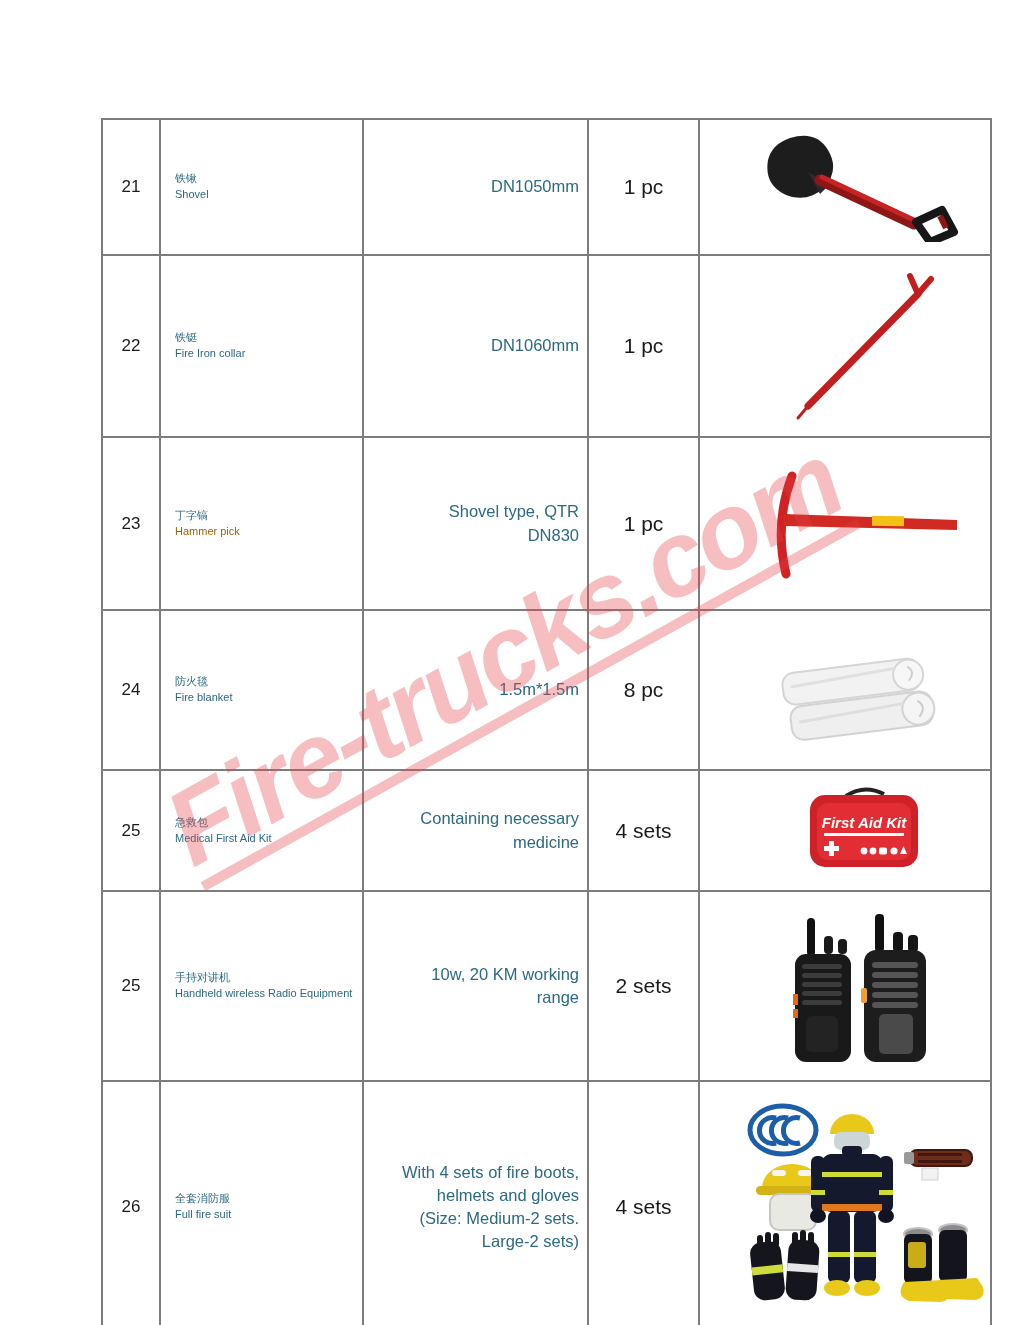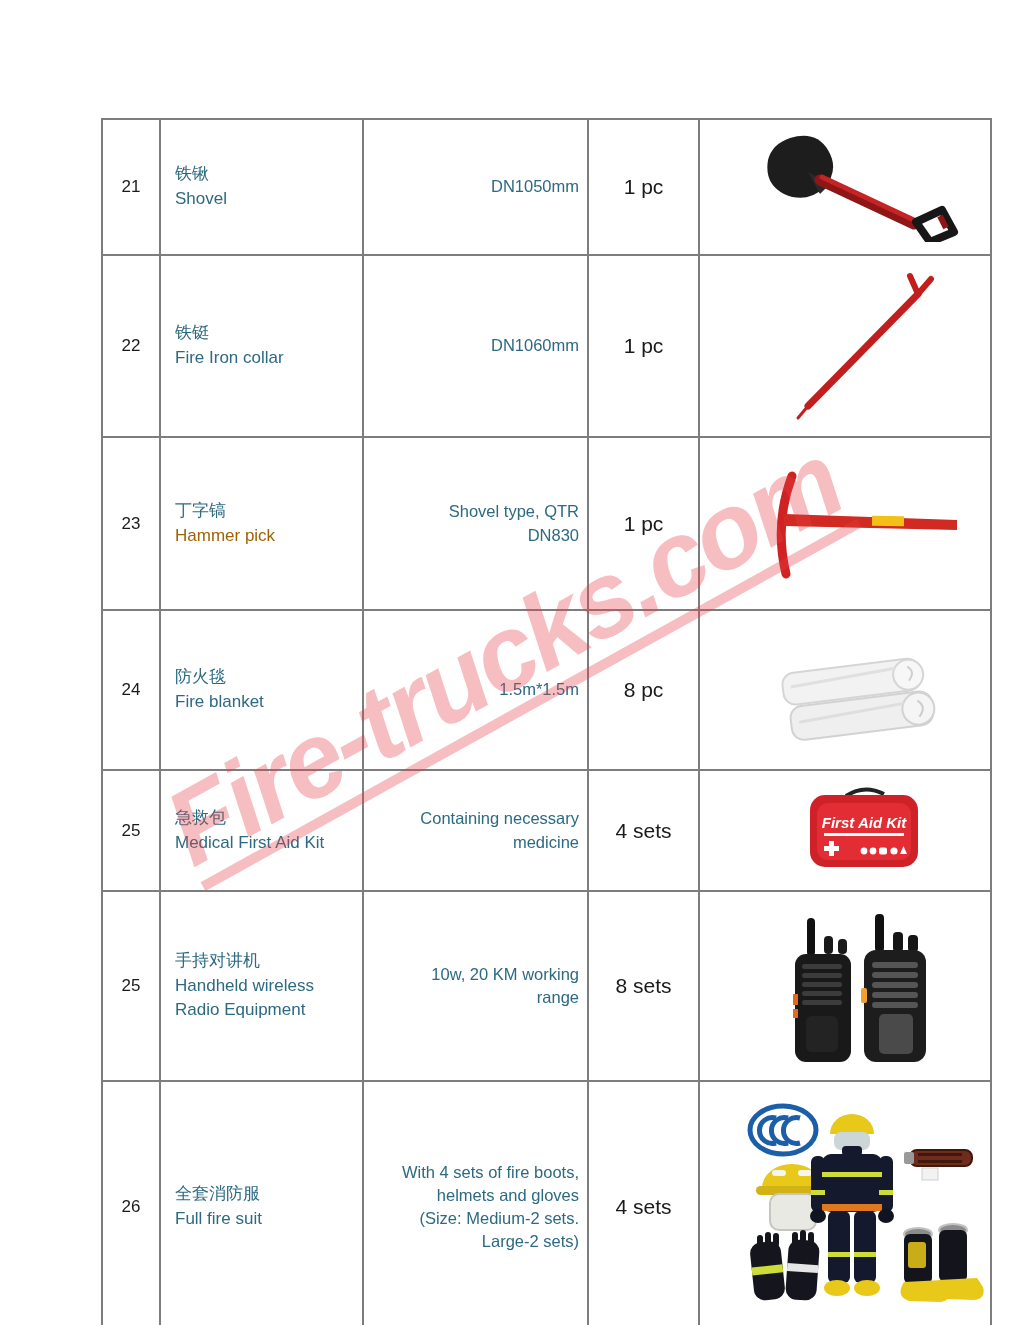--- a/index.html
+++ b/index.html
@@ -11,21 +11,21 @@
   table.spec{
     position:absolute;left:101px;top:118px;width:889px;
     border-collapse:collapse;table-layout:fixed;
   }
   table.spec td{
     border:2px solid #7d7d7d;
     vertical-align:middle;
     overflow:hidden;
   }
   td.c-no{text-align:center;font-size:17px;color:#1a1a1a;}
-  td.c-name{padding:0 6px 0 14px;font-size:17px;line-height:1.45;color:#2d6a82;}
+  td.c-name{padding:0 6px 0 14px;font-size:11px;line-height:1.45;color:#2d6a82;}
   td.c-name .en{display:block;}
   td.c-name .en.red{color:#a16207;}
   td.c-spec{text-align:right;font-size:16.5px;line-height:1.4;color:#2d6a82;white-space:pre-line;padding:0 8px;}
   td.c-qty{text-align:center;font-size:21px;color:#1a1a1a;}
   td.c-photo{padding:12px;text-align:center;}
   td.c-photo svg{display:block;margin:0 auto;}
 
   .watermark{
     position:absolute;left:128px;top:596px;z-index:10;
     font-size:106px;line-height:1.1;font-weight:bold;font-style:italic;
@@ -172,21 +172,21 @@
   </tr>
 
   <tr style="height:168px">
     <td class="c-no">25</td>
     <td class="c-name">
       <span>手持对讲机</span>
       <span class="en">Handheld wireless Radio Equipment</span>
     </td>
     <td class="c-spec">10w, 20 KM working
 range</td>
-    <td class="c-qty">8 sets</td>
+    <td class="c-qty">2 sets</td>
     <td class="c-photo">
       <svg width="292" height="164" viewBox="0 0 292 164">
         <g>
           <rect x="95" y="14" width="8" height="38" rx="4" fill="#111"></rect>
           <rect x="112" y="32" width="9" height="18" rx="4" fill="#1a1a1a"></rect>
           <rect x="126" y="35" width="9" height="15" rx="4" fill="#1a1a1a"></rect>
           <rect x="83" y="50" width="56" height="108" rx="11" fill="#191919"></rect>
           <rect x="90" y="60" width="40" height="5" rx="2.5" fill="#3c3c3c"></rect>
           <rect x="90" y="69" width="40" height="5" rx="2.5" fill="#3c3c3c"></rect>
           <rect x="90" y="78" width="40" height="5" rx="2.5" fill="#3c3c3c"></rect>

